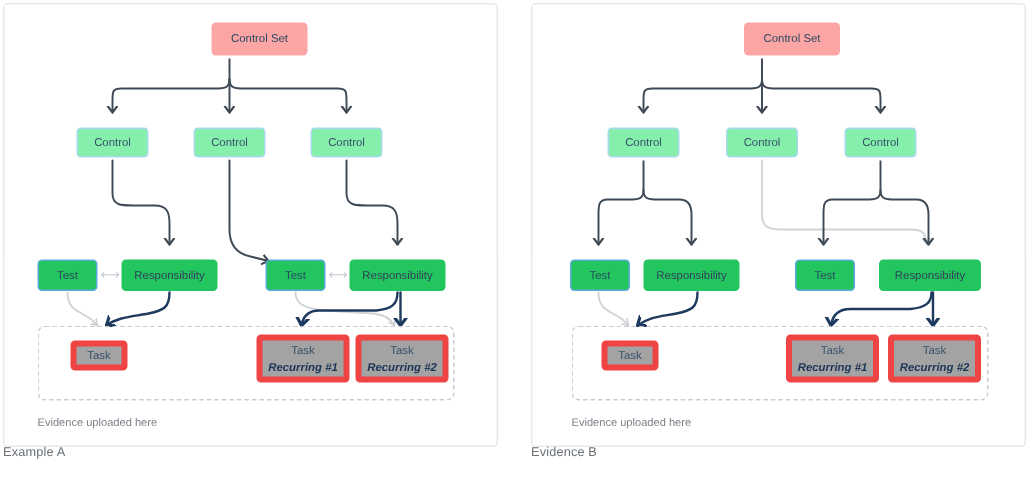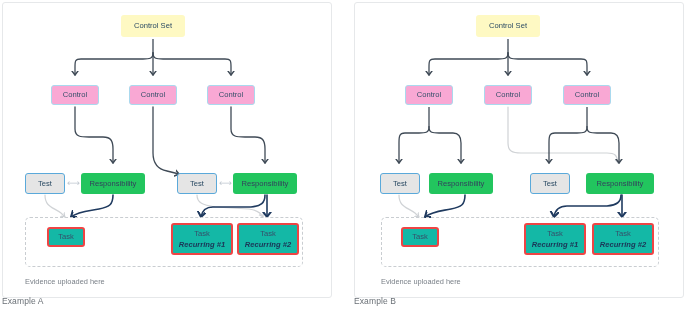--- a/index.html
+++ b/index.html
@@ -45,43 +45,44 @@
     flex-direction: column;
     align-items: center;
     justify-content: center;
     font-size: 7.6px;
     color: #2d3d53;
     white-space: nowrap;
     border-radius: 3px;
     line-height: 1.25;
   }
   .n-controlset {
-    background: #fef9c3;
+    background: #fca5a5;
     border: none;
     color: #2a4a63;
+    margin-left: 20px;
   }
   .n-control {
-    background: #f9a8d4;
+    background: #86efac;
     border: 1px solid #a9d9ee;
     color: #36506a;
   }
   .n-test {
-    background: #e5e5e5;
+    background: #22c55e;
     border: 1.2px solid #5aa9da;
     color: #2a4a63;
     align-items: center;
   }
   .n-resp {
     background: #22c55e;
     border: none;
     color: #33415c;
   }
   .n-task {
-    background: #14b8a6;
-    border: 2px solid #ef4444;
+    background: #a3a3a3;
+    border: 4px solid #ef4444;
     color: #36506a;
     text-align: center;
   }
   .recurring {
     font-style: italic;
     font-weight: bold;
     color: #1c3557;
     font-size: 7.6px;
     margin-top: 1px;
   }
@@ -284,15 +285,15 @@
       <div class="node n-task" style="left:237px; top:220px; width:62px; height:32px;">
         <span>Task</span>
         <span class="recurring">Recurring #2</span>
       </div>
 
       <div class="evidence-label" style="left:26px; top:274px; width:278px;">Evidence uploaded here</div>
     </div>
   </div>
 
   <div class="panel-caption" id="caption-a">Example A</div>
-  <div class="panel-caption" id="caption-b">Example B</div>
+  <div class="panel-caption" id="caption-b">Evidence B</div>
 
 </div>
 
 </body></html>

